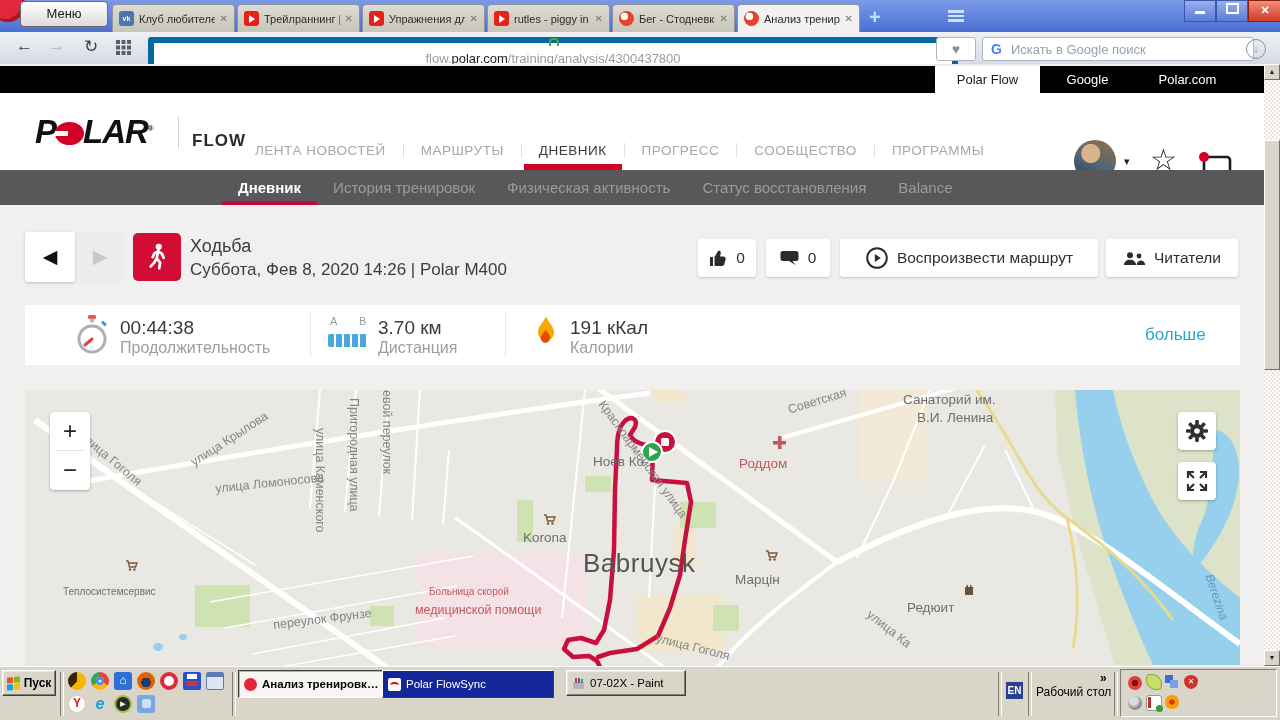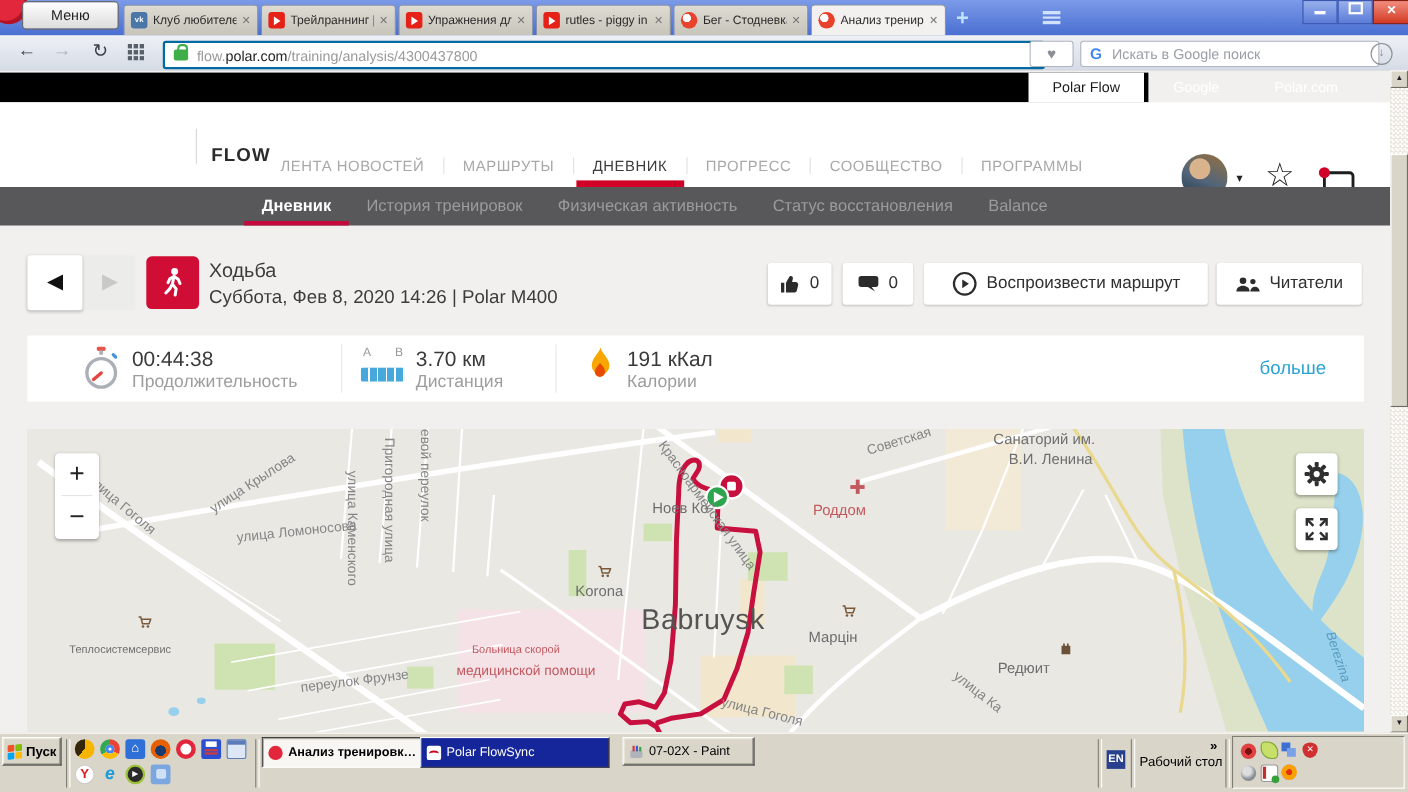--- a/index.html
+++ b/index.html
@@ -33,40 +33,40 @@
   .wc-res{left:1216px;width:30px;background:linear-gradient(#98b0ec,#5b7cd8);border:1px solid #3a57b0;}
   .wc-res i{display:inline-block;width:9px;height:7px;border:2px solid #fff;}
   .wc-close{left:1248px;width:32px;background:linear-gradient(#f28d7e,#d23b24);border:1px solid #8c1c0c;font-weight:bold;}
   .wc-min i{display:inline-block;width:10px;height:3px;background:#fff;margin-top:9px;}
 
   
   .addrbar{position:absolute;left:0;top:32px;width:1280px;height:32px;
            background:linear-gradient(#eef1f5,#d5dbe6);border-bottom:1px solid #b6bcc8;}
   .navbtn{position:absolute;top:36px;font-size:17px;color:#3c4048;}
   .urlfield{position:absolute;left:148px;top:37px;width:782px;height:22px;background:#fff;
-            border:2px solid #0369a1;border-radius:3px;display:flex;align-items:center;padding:0 8px;gap:8px;}
+            border:6px solid #0369a1;border-radius:3px;display:flex;align-items:center;padding:0 8px;gap:8px;flex-direction:column;}
   .lock{width:13px;height:10px;background:#3fae49;border-radius:2px;position:relative;}
   .lock:before{content:"";position:absolute;left:2.5px;top:-5px;width:6px;height:6px;border:2px solid #3fae49;
                border-bottom:none;border-radius:4px 4px 0 0;}
   .url{font-size:13px;color:#9a9a9a;white-space:nowrap;}
   .url b{color:#222;font-weight:normal;}
   .heartbtn{position:absolute;left:936px;top:37px;width:38px;height:22px;background:#fff;border:1px solid #aeb4c0;
             border-radius:3px;text-align:center;line-height:22px;color:#8a8f98;font-size:14px;}
   .searchfield{position:absolute;left:982px;top:37px;width:254px;height:22px;background:#fff;border:1px solid #aeb4c0;
             border-radius:3px;display:flex;align-items:center;padding:0 8px;gap:7px;}
   .gicon{color:#4285F4;font-weight:bold;font-size:14px;}
   .searchfield input{border:none;outline:none;font-size:13px;color:#444;width:190px;
             font-family:"Liberation Sans",sans-serif;background:transparent;}
   .searchfield input::placeholder{color:#9aa0a8;}
   .dlbtn{position:absolute;left:1246px;top:39px;width:18px;height:18px;border:1.5px solid #8a8f98;border-radius:50%;
          color:#8a8f98;font-size:11px;text-align:center;line-height:17px;}
 
   
   .page{position:absolute;left:0;top:64px;width:1264px;height:602px;background:#f1f0ee;overflow:hidden;}
-  .blackbar{position:absolute;left:0;top:2px;width:1044px;height:27px;background:#000;}
+  .blackbar{position:absolute;left:0;top:2px;width:1264px;height:27px;background:#000;}
   .sitetab{position:absolute;top:0;height:27px;line-height:27px;font-size:13px;color:#fff;text-align:center;}
   .sitetab.active{background:#fff;color:#1a1a1a;}
   .siteheader{position:absolute;left:0;top:29px;width:1264px;height:77px;background:#fff;}
   .plogo{position:absolute;left:35px;top:20px;font-size:33px;font-weight:bold;font-style:italic;
          letter-spacing:-1px;color:#111;}
   .plogo .o{display:inline-block;width:29px;height:23px;background:#d10027;border-radius:50%;
             vertical-align:-2px;margin:0 -1px;position:relative;}
   .plogo .o i{position:absolute;left:0;top:9px;width:13px;height:4.5px;background:#fff;}
   .plogo sup{font-size:8px;font-style:normal;}
   .flowword{position:absolute;left:192px;top:38px;font-size:17px;font-weight:bold;color:#2b2b2b;letter-spacing:1px;}
@@ -246,20 +246,21 @@
 
 <div class="page">
 
   <div class="blackbar">
     <span class="sitetab active" style="left:935px;width:105px">Polar Flow</span>
     <span class="sitetab" style="left:1040px;width:95px">Google</span>
     <span class="sitetab" style="left:1135px;width:105px">Polar.com</span>
   </div>
 
   <div class="siteheader">
+    <div class="plogo"><span>P</span><span class="o"><i></i></span><span>LAR</span><sup>®</sup></div>
     <div class="hdr-div"></div>
     <div class="flowword">FLOW</div>
     <div class="pnav">
       <span>ЛЕНТА НОВОСТЕЙ</span>
       <span>МАРШРУТЫ</span>
       <span class="cur">ДНЕВНИК</span>
       <span>ПРОГРЕСС</span>
       <span>СООБЩЕСТВО</span>
       <span>ПРОГРАММЫ</span>
     </div>

